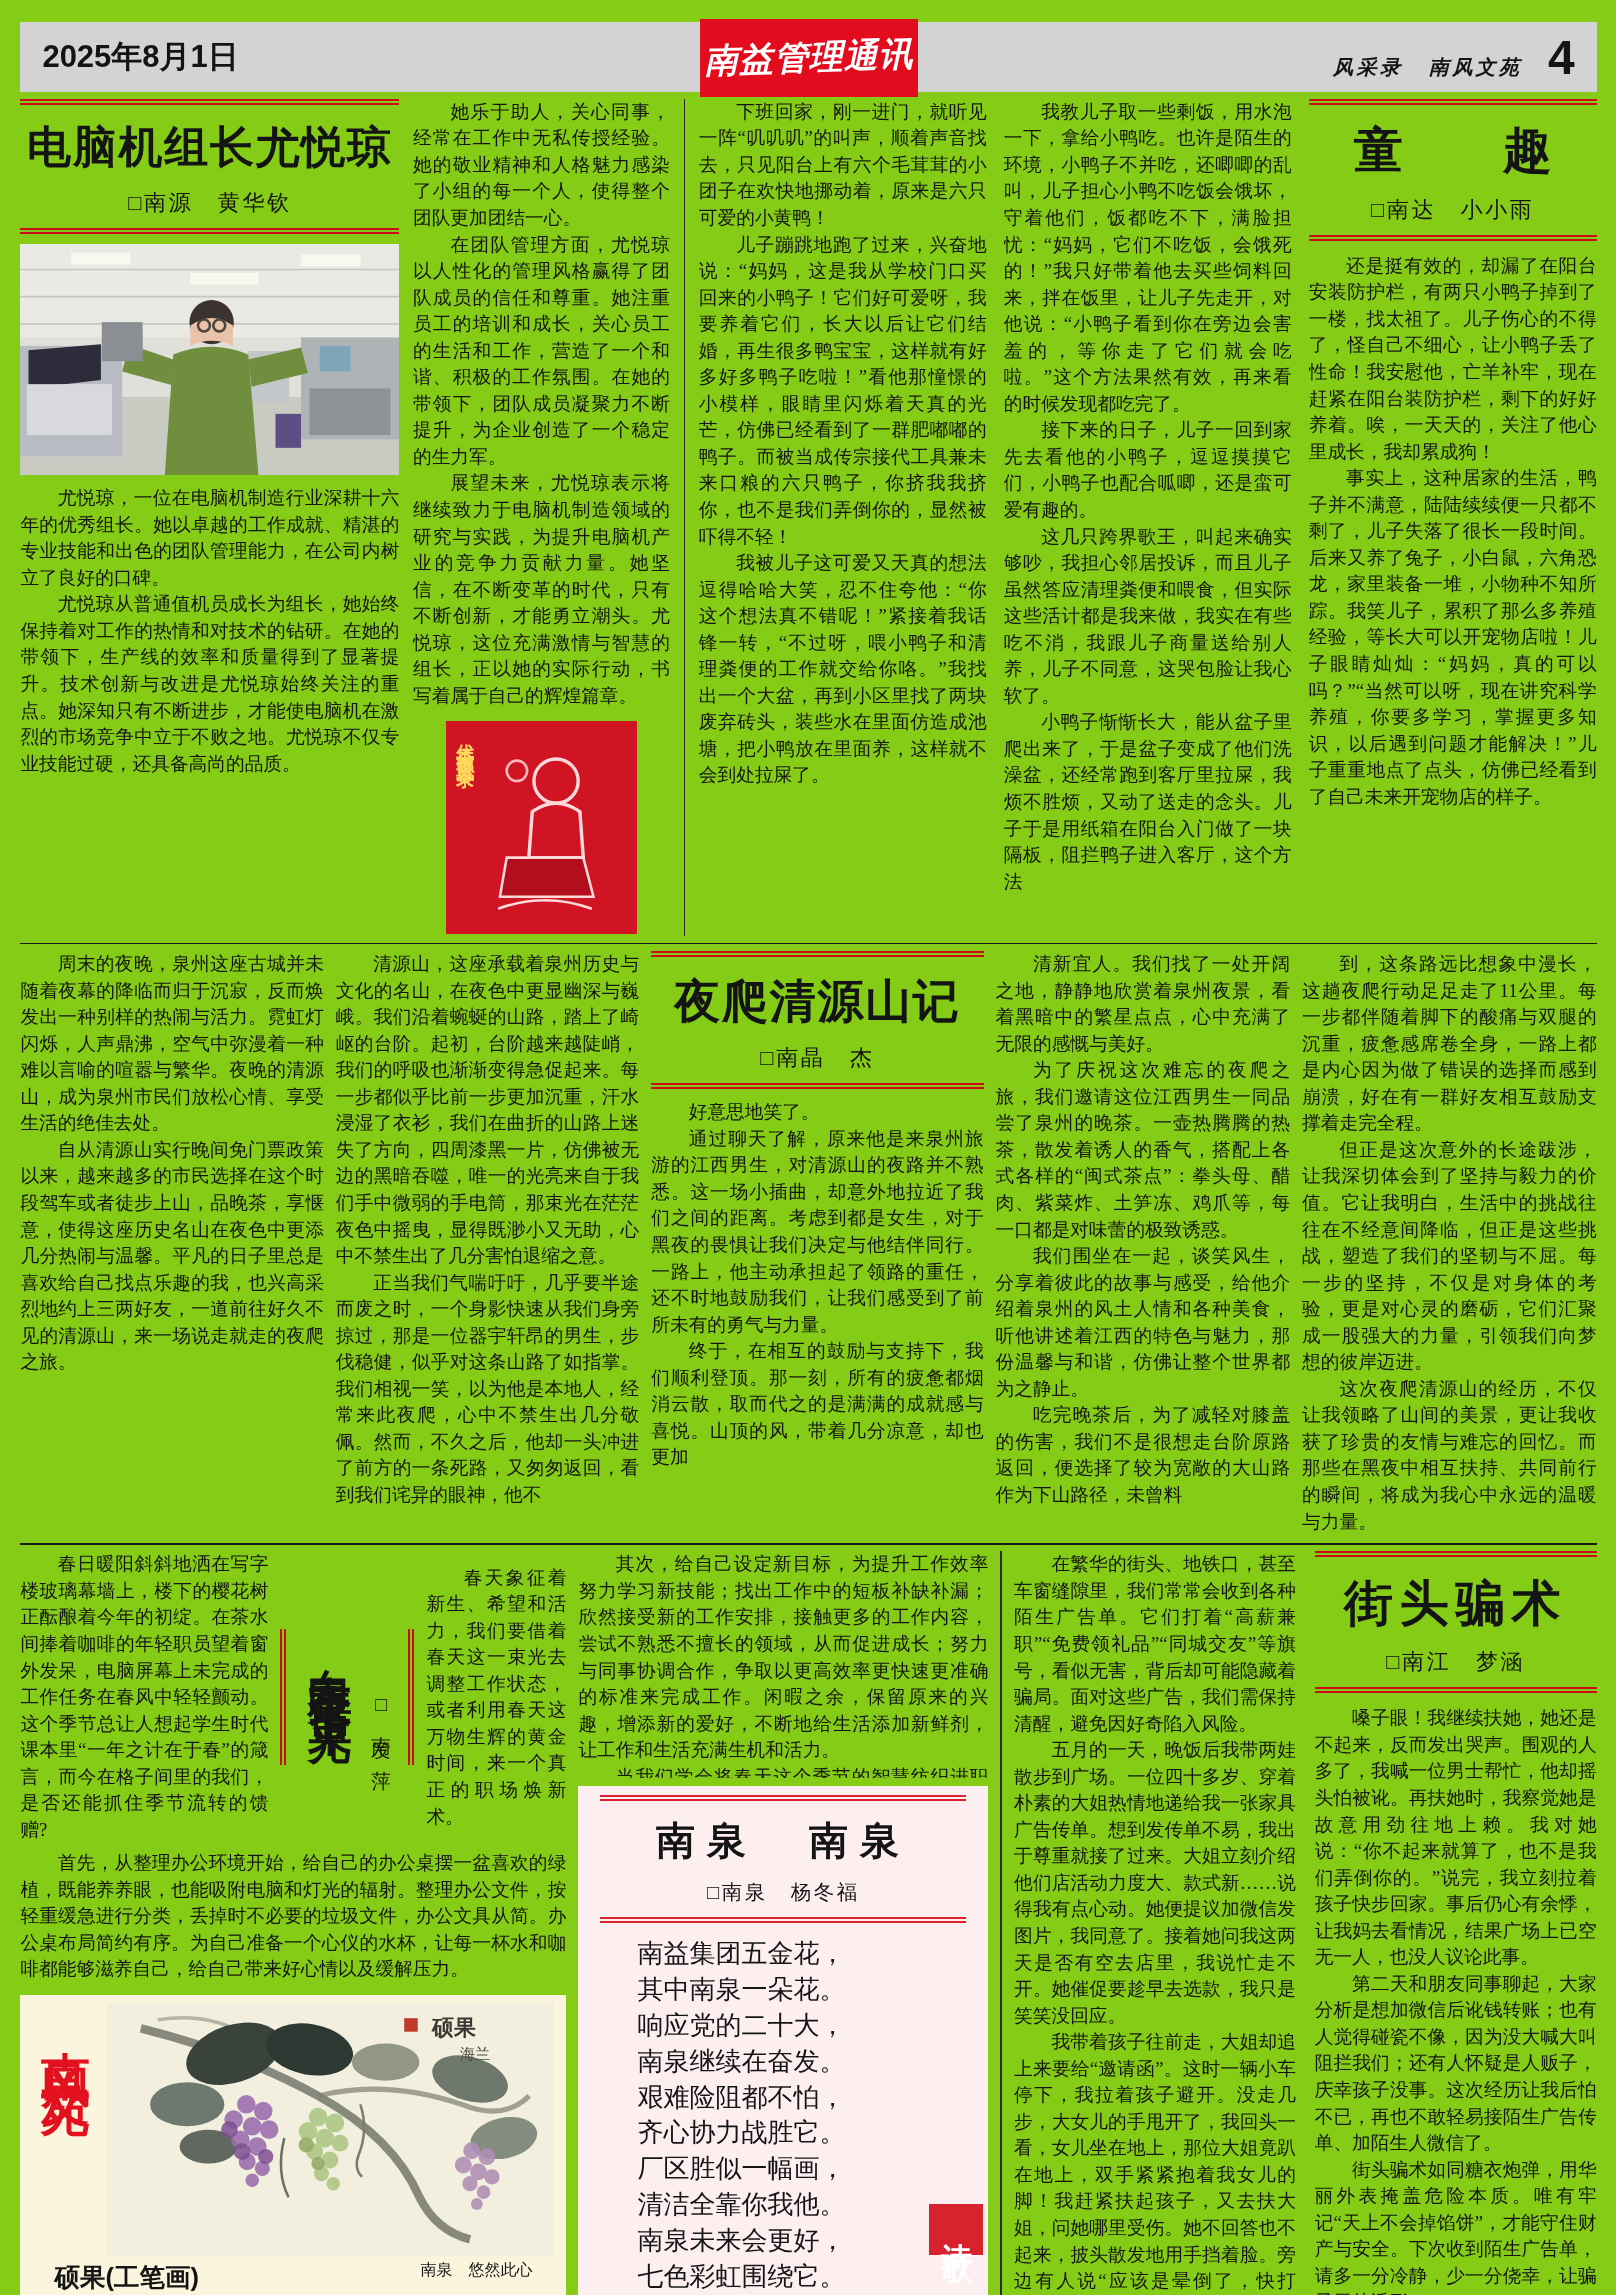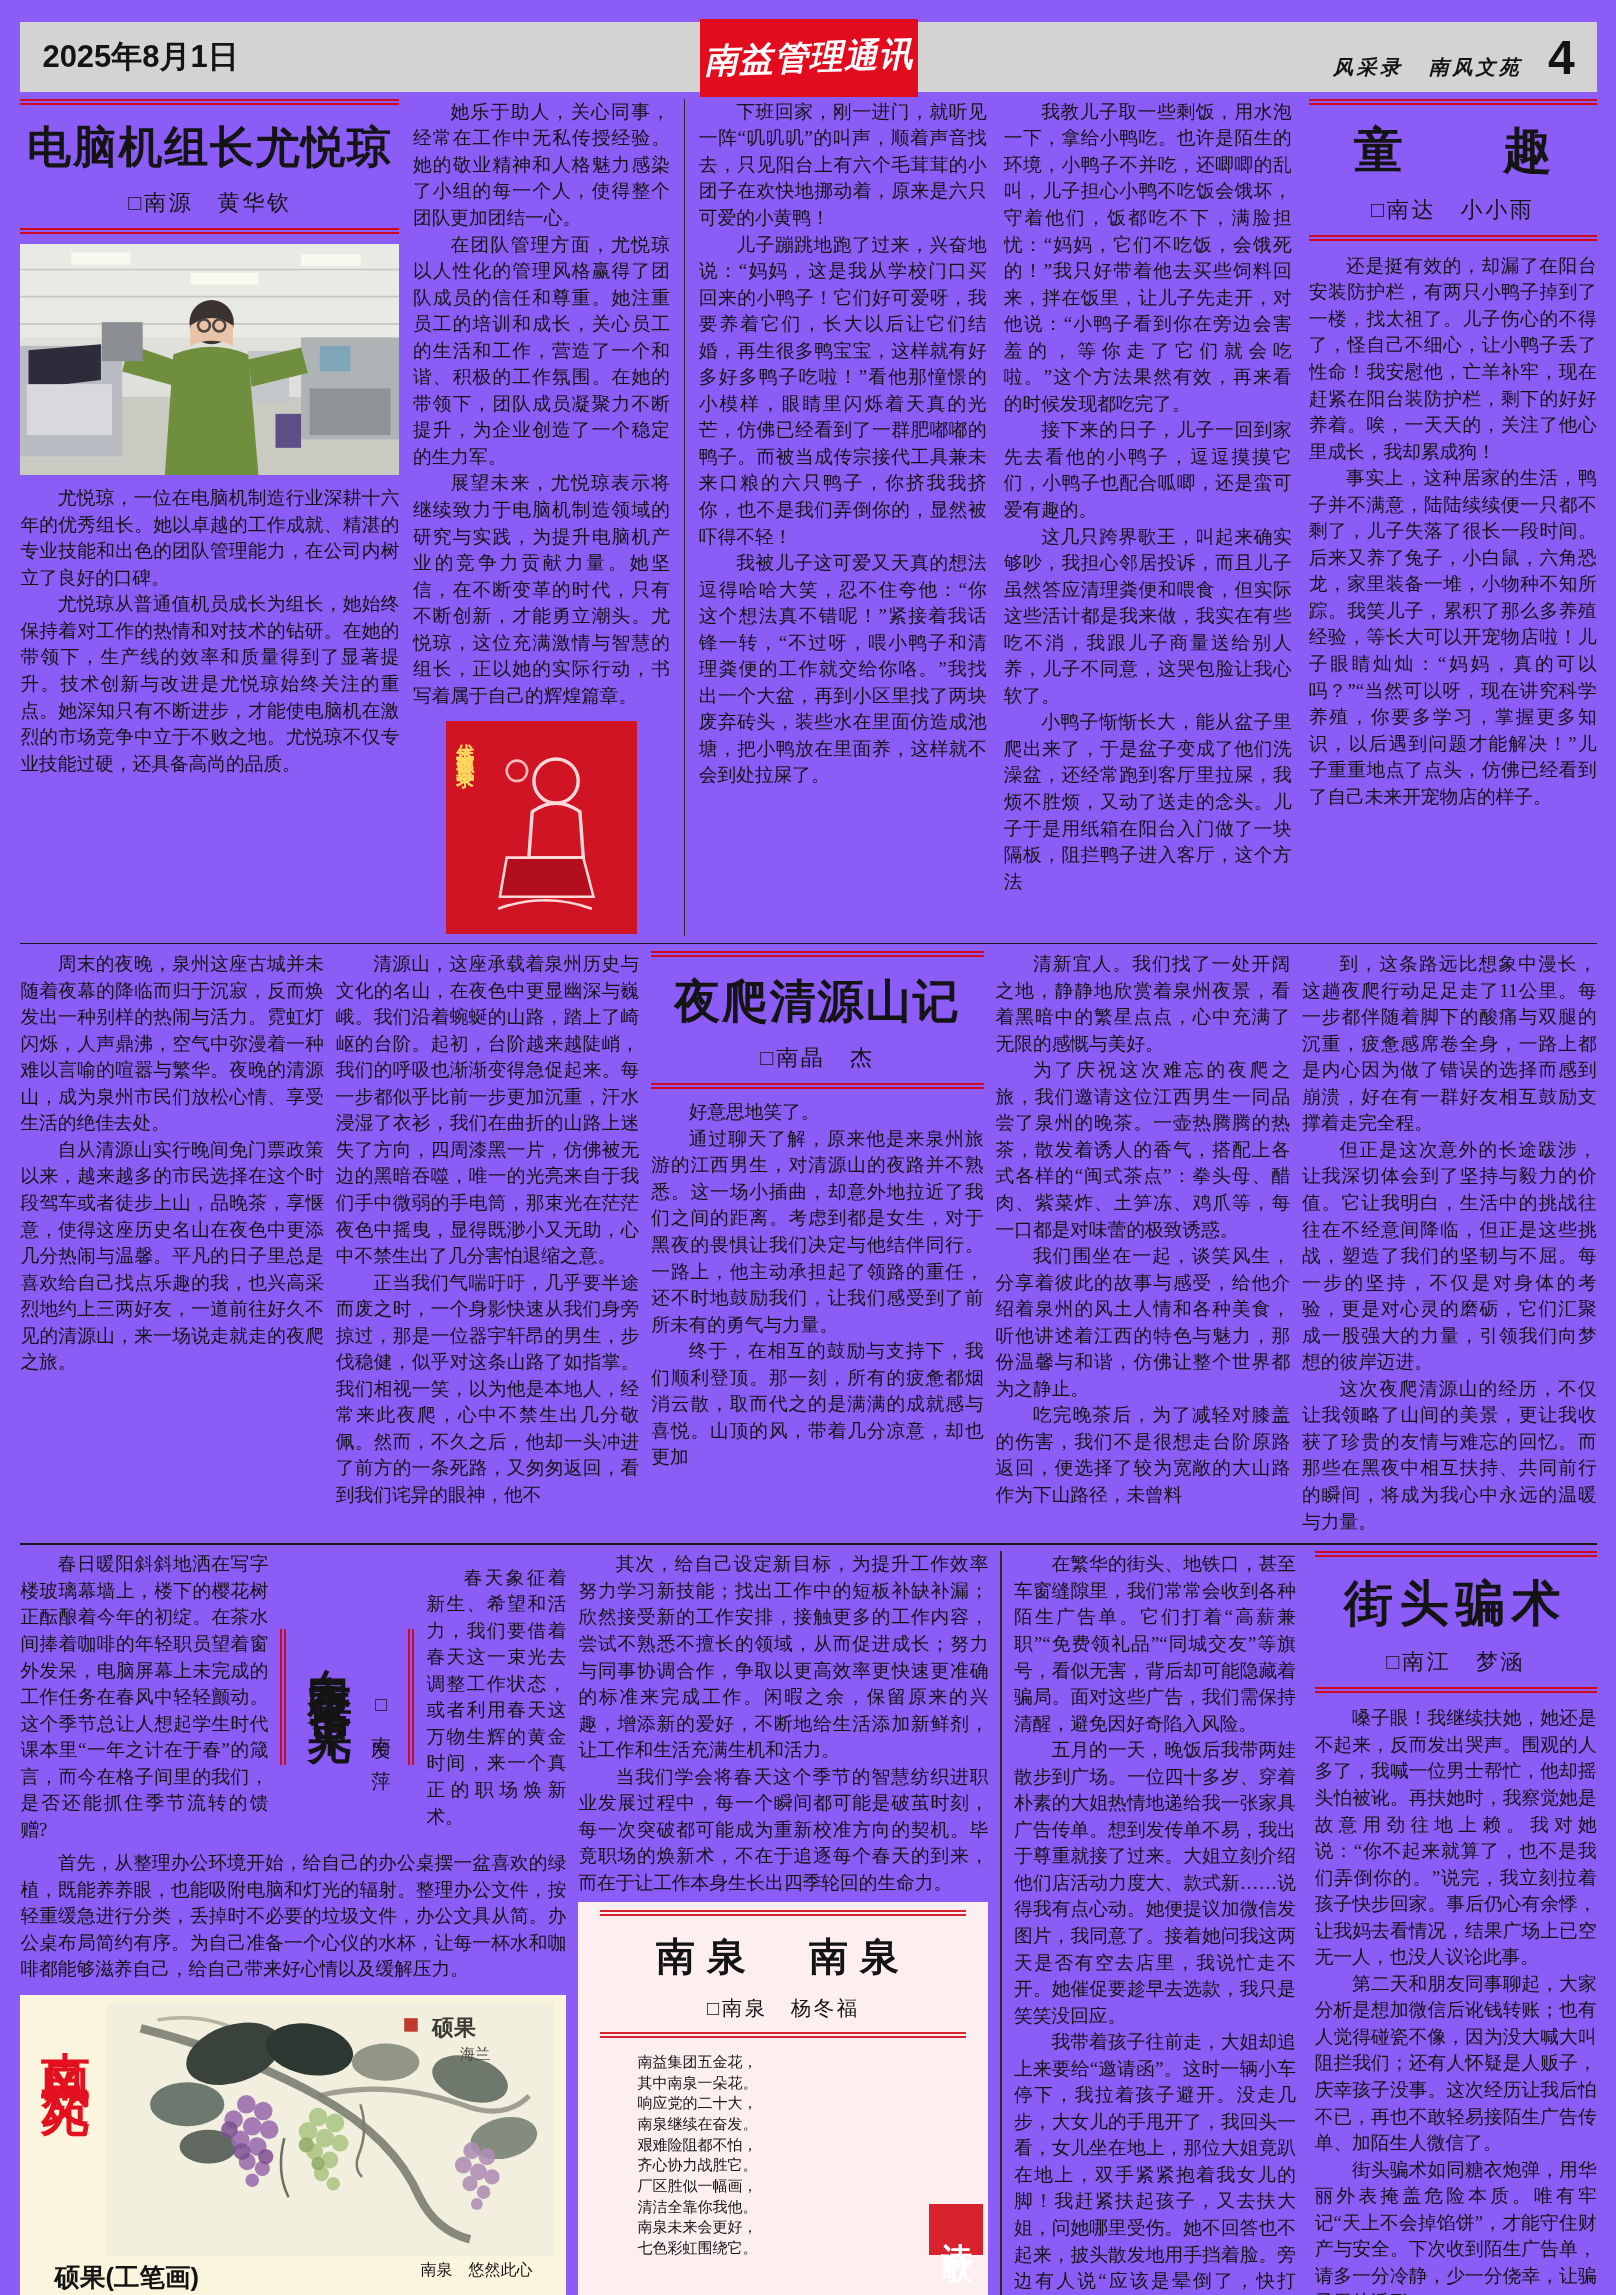--- a/index.html
+++ b/index.html
@@ -1,16 +1,16 @@
 <!DOCTYPE html>
 <html style="font-size:13.6px"><head>
 <meta charset="utf-8">
 <style>
   html,body{margin:0;padding:0;}
-  .page{position:relative;width:1617px;height:2295px;background:#8b5cf6;overflow:hidden;
+  .page{position:relative;width:1617px;height:2295px;background:#84cc16;overflow:hidden;
         font-family:"Liberation Serif","DejaVu Serif",serif;color:#141414;}
   
   .hdr{position:relative;margin:22px 20.4px 0 20.4px;height:70px;background:#d3d3d3;display:flex;align-items:center;}
   .hdr-date{margin-left:22px;font-size:31px;font-weight:bold;font-family:"Liberation Sans","DejaVu Sans",sans-serif;}
   .masthead{position:absolute;left:50%;top:-3.4px;transform:translateX(-50%);width:218px;height:78px;
             background:#e30c1e;display:flex;align-items:center;justify-content:center;}
   .masthead span{color:#fff;font-size:34px;font-weight:900;font-style:italic;letter-spacing:0.9px;transform:rotate(-2deg);}
   .hdr-right{margin-left:auto;margin-right:22px;display:flex;align-items:baseline;gap:25.5px;}
   .hdr-right .sec{font-size:20px;font-weight:bold;font-style:italic;letter-spacing:3.4px;}
   .hdr-right .pg{font-size:48px;font-weight:bold;font-family:"Liberation Sans",sans-serif;}
@@ -61,21 +61,21 @@
   .paint{flex:1;}
   .captions{display:flex;justify-content:space-between;padding:3.4px 22px 0 22px;}
   .cap-l{font-size:25.5px;font-weight:bold;font-family:"Liberation Sans",sans-serif;}
   .cap-r{font-size:16px;font-weight:normal;}
   .bm{width:410px;display:flex;flex-direction:column;}
   .bm-txt{height:342px;overflow:hidden;}
   .poembox{margin-top:8.5px;flex:1;background:#fdeef0;position:relative;padding:8.5px 22px;box-sizing:border-box;}
   .poembox .tbox{border-color:#d8232f;}
   .poembox .tbox .t{font-size:39px;letter-spacing:12px;}
   .poembox .tbox .b{font-size:20.4px;}
-  .poem-lines{margin:13.6px 0 0 37px;font-size:15px;line-height:1.38;}
+  .poem-lines{margin:13.6px 0 0 37px;font-size:26px;line-height:1.38;}
   .poem-label{position:absolute;right:5.1px;bottom:48px;background:#d8232f;color:#fff;writing-mode:vertical-rl;
               font-size:31px;font-weight:bold;padding:13.6px 6px;letter-spacing:12px;}
   .br{flex:1;display:flex;gap:18.7px;}
   .br .col{flex:1;}
   .br .tbox{margin-bottom:12px;}
   .br .tbox .t{letter-spacing:6.8px;}
 </style>
 </head>
 <body>
 

